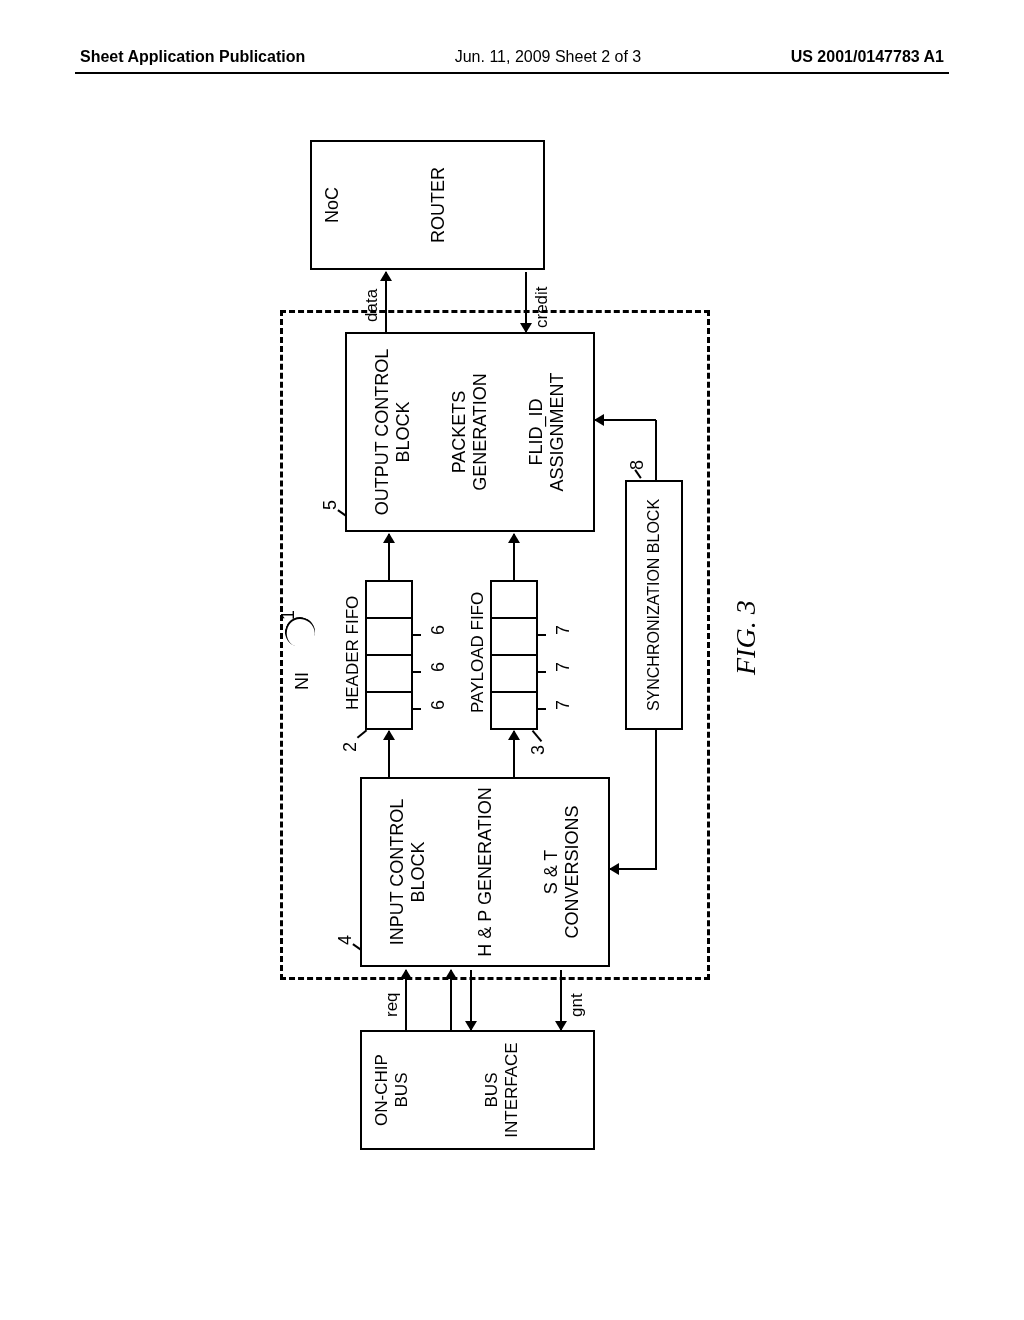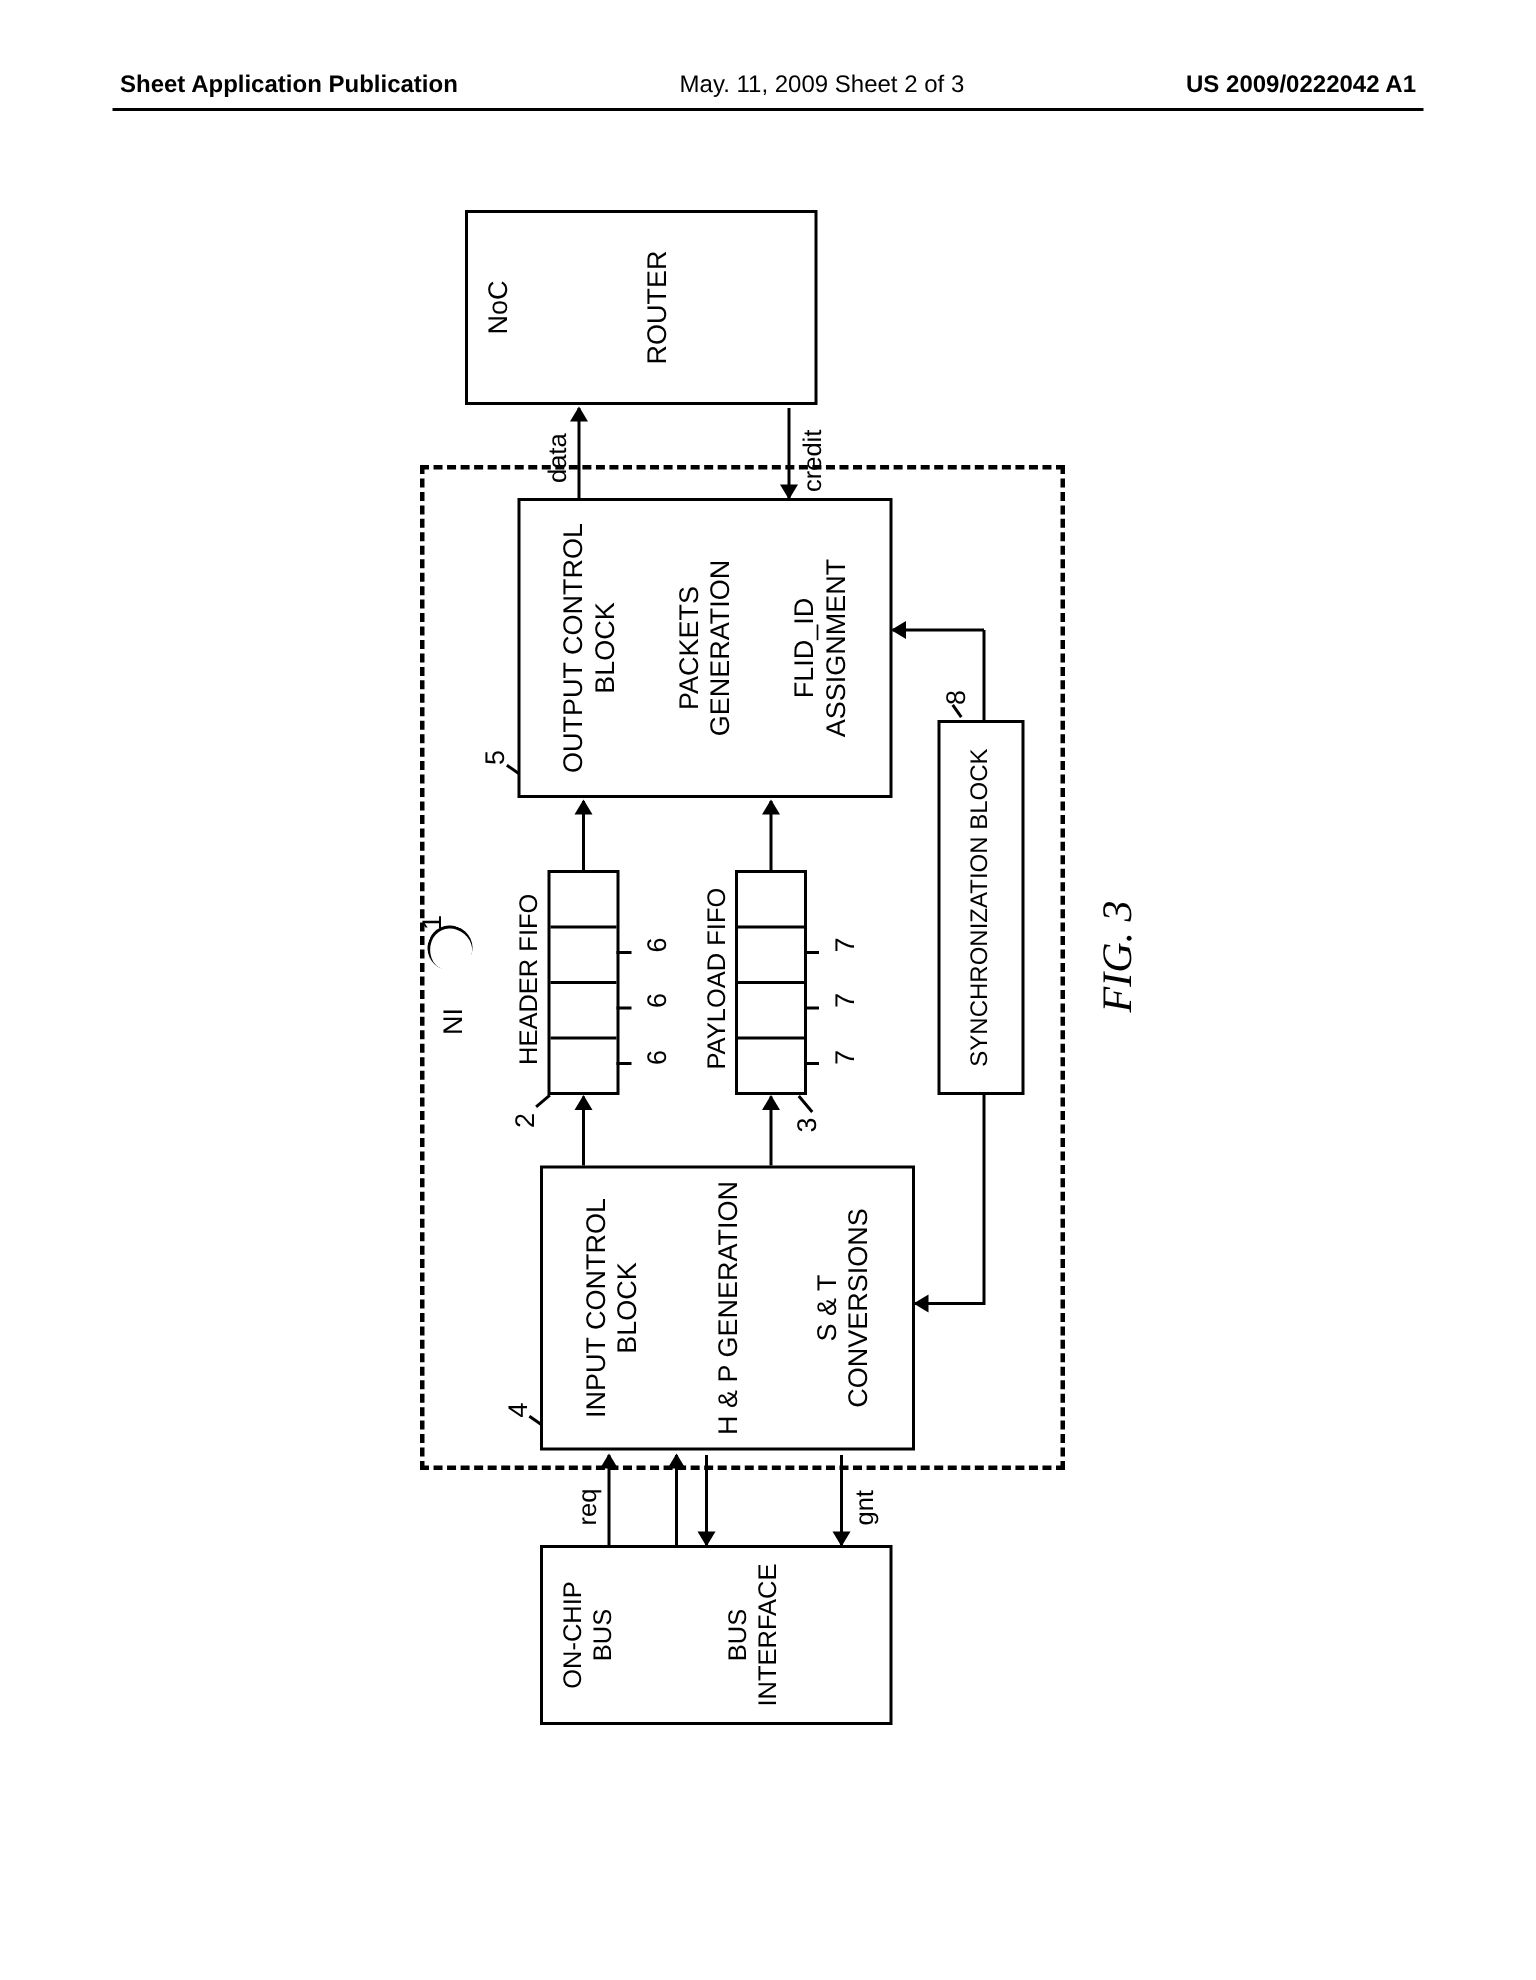--- a/index.html
+++ b/index.html
@@ -141,22 +141,22 @@
   .curve {
     position:absolute; border:2px solid #000; border-radius:50%;
     border-top:none; border-right:none; width:30px; height:30px;
   }
 </style>
 </head>
 <body>
 
 <div class="header-bar">
   <div>Sheet Application Publication</div>
-  <div>May. 11, 2009  Sheet 2 of 3</div>
-  <div>US 2009/0222042 A1</div>
+  <div>Jun. 11, 2009  Sheet 2 of 3</div>
+  <div>US 2001/0147783 A1</div>
 </div>
 <div class="hr-line"></div>
 
 <div class="diagram-wrap">
 
   <div class="box nodash" style="left:0; top:230px; width:120px; height:235px; justify-content:flex-start; padding-top:10px;">
     <div style="font-size:17px;">ON-CHIP BUS</div>
     <div style="margin-top:70px; font-size:17px;">BUS INTERFACE</div>
   </div>
 

